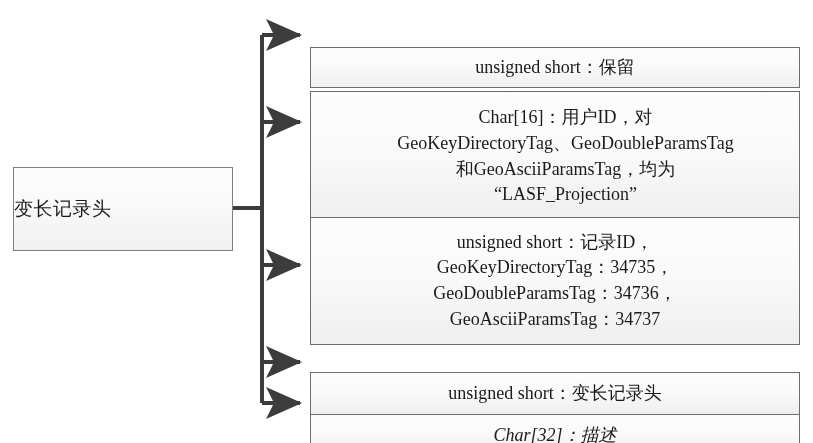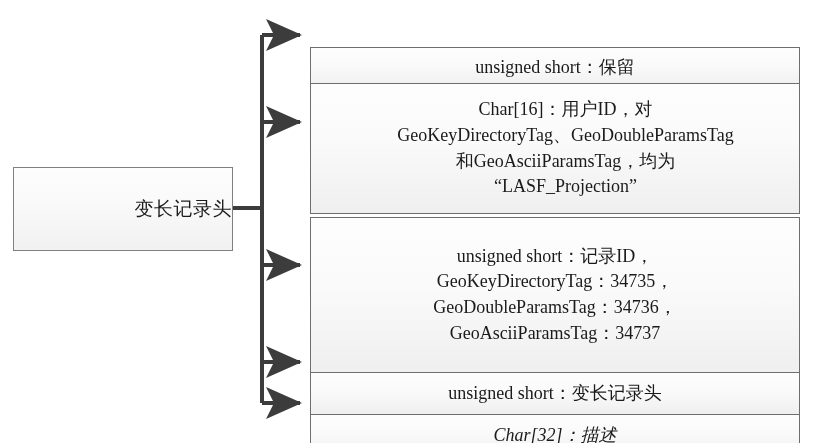--- a/index.html
+++ b/index.html
@@ -35,21 +35,21 @@
   }
 
   
   .box {
     position: absolute;
     box-sizing: border-box;
     border: 1px solid #808080;
     background: linear-gradient(to bottom, #fdfdfd 0%, #fafafa 40%, #f1f1f1 100%);
     display: flex;
     align-items: center;
-    justify-content: flex-end;
+    justify-content: flex-start;
     text-align: center;
   }
 
   #source-box {
     left: 13px;
     top: 167px;
     width: 220px;
     height: 84px;
   }
 
@@ -83,22 +83,22 @@
 
   .field-row-text {
     font-size: 18px;
     line-height: 1.42;
     padding: 0 6px;
     white-space: pre-line;
   }
 
   
   #field-row-0 { top: 0px;   height: 41px;  }
-  #field-row-1 { top: 36px;  height: 131px; padding-left: 21px; }
-  #field-row-2 { top: 170px; height: 156px; }
+  #field-row-1 { top: 44px;  height: 131px; padding-left: 21px; }
+  #field-row-2 { top: 170px; height: 128px; }
   #field-row-3 { top: 325px; height: 43px;  }
   #field-row-4 { top: 367px; height: 43px; font-style: italic;  }
 </style>
 </head>
 <body>
 
 <div id="diagram">
 
   <svg id="connectors" viewBox="0 0 813 443" width="813" height="443" xmlns="http://www.w3.org/2000/svg">
     <defs>

